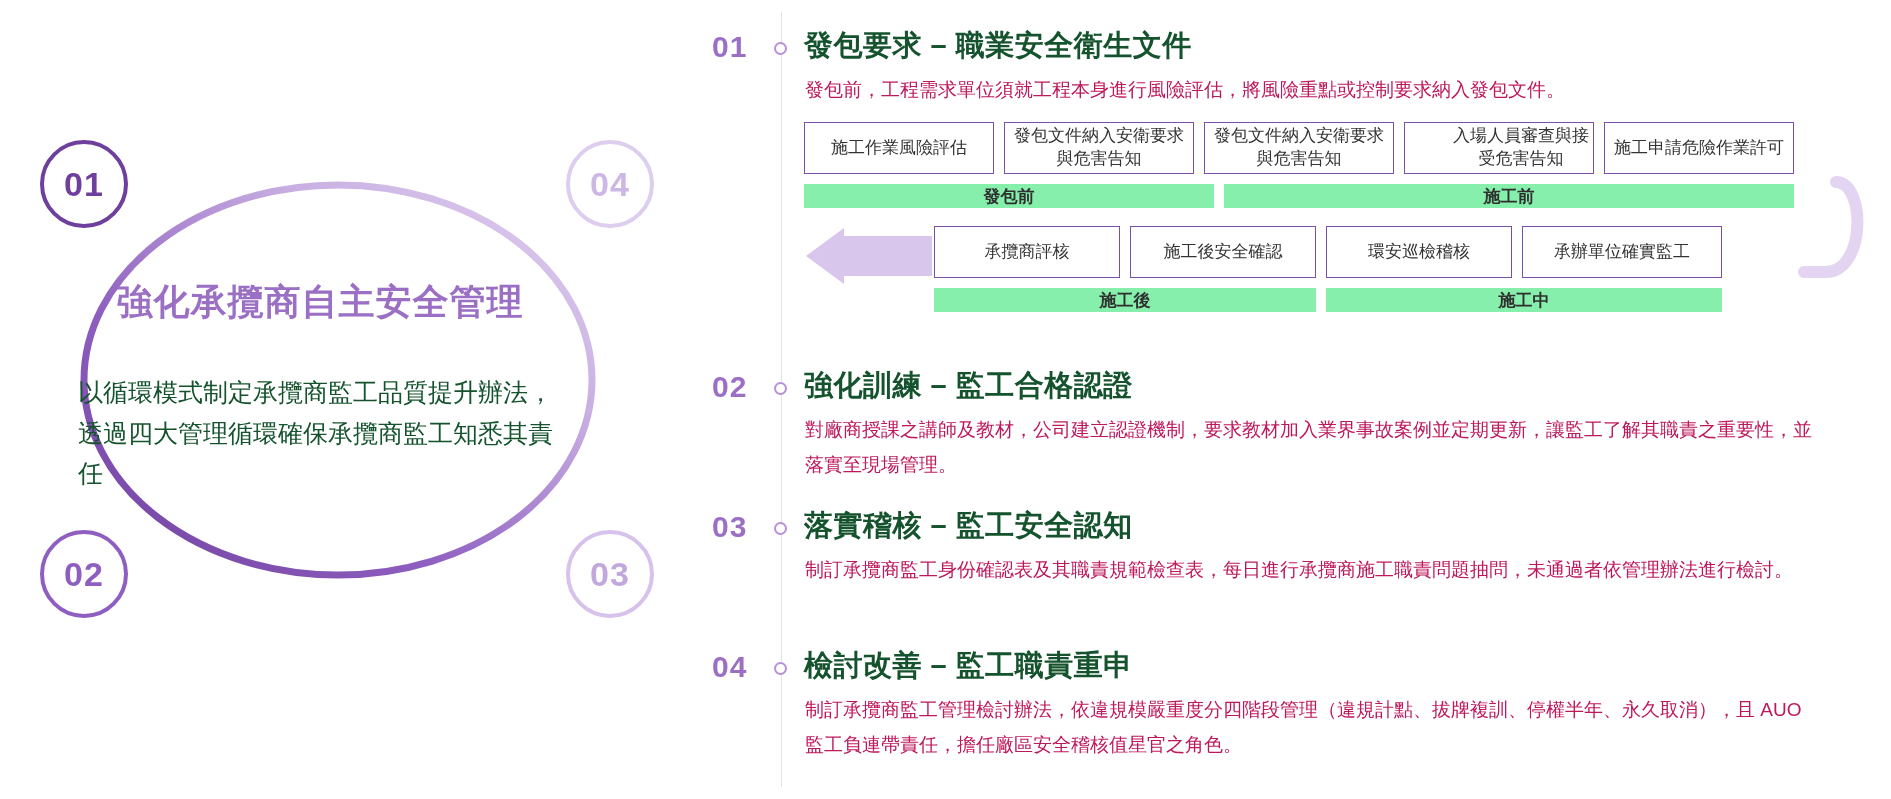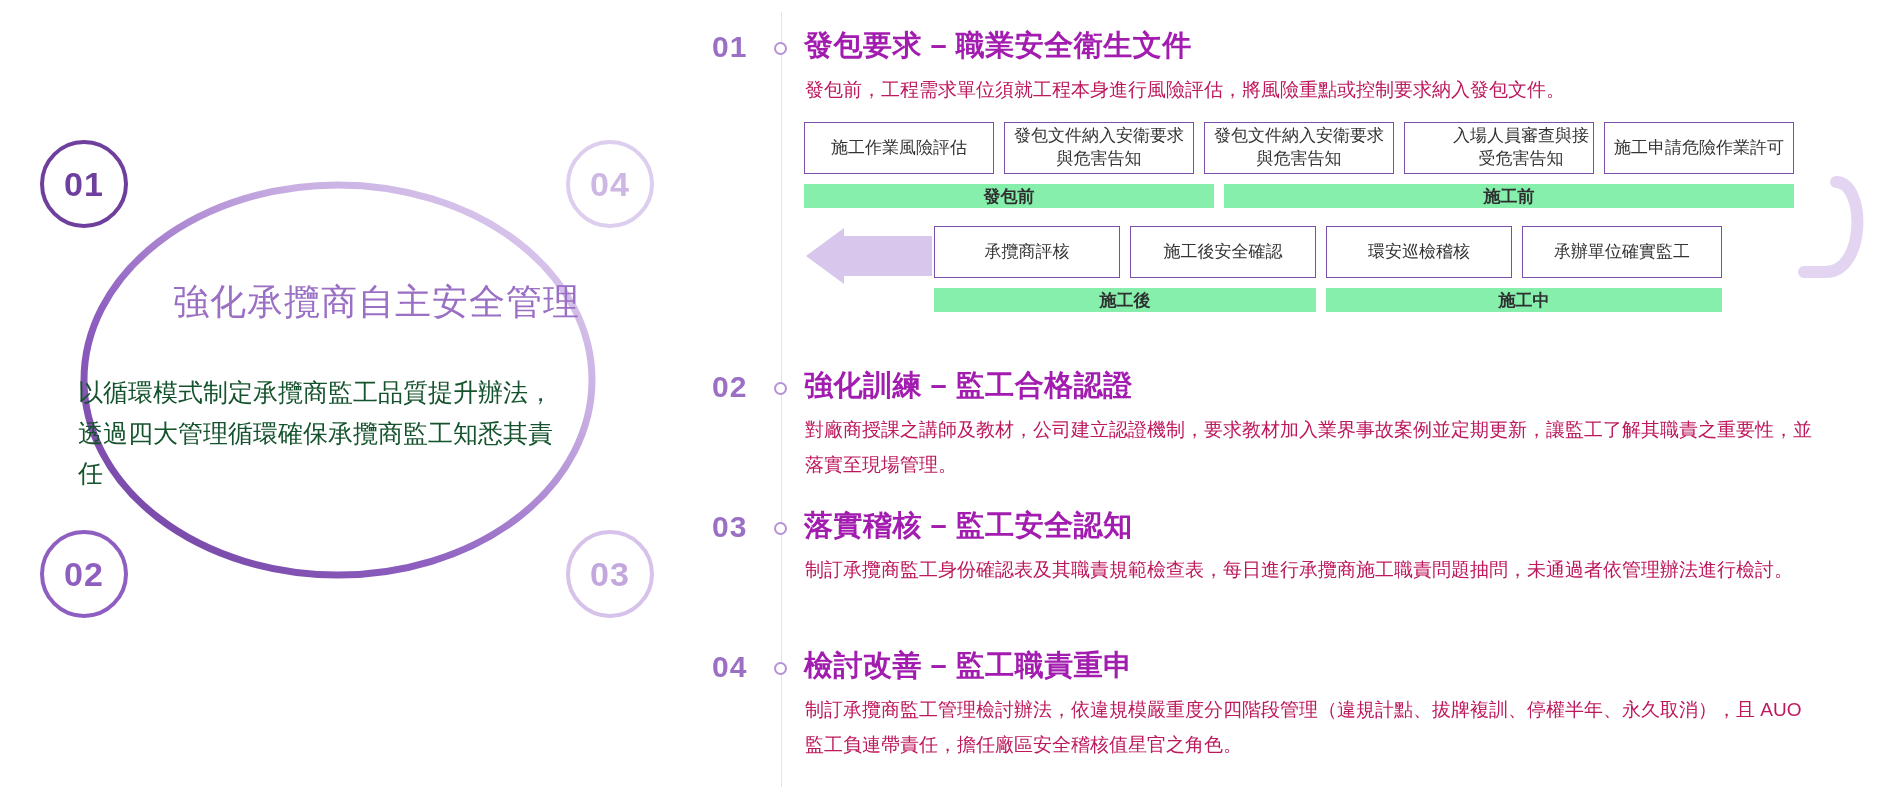--- a/index.html
+++ b/index.html
@@ -28,22 +28,22 @@
     font-size: 34px; font-weight: bold;
     letter-spacing: 1px;
   }
   .node.n01 { left: 22px;  top: 120px; border: 4px solid #6f3f9e; color: #6f3f9e; }
   .node.n02 { left: 22px;  top: 510px; border: 4px solid #8e5fc0; color: #8e5fc0; }
   .node.n03 { left: 548px; top: 510px; border: 4px solid #d6c2ea; color: #c3a8de; }
   .node.n04 { left: 548px; top: 120px; border: 4px solid #ddcdef; color: #cdb8e5; }
 
   .center-title {
     position: absolute; left: 60px; top: 278px; width: 520px;
-    text-align: right;
-    font-size: 36px; font-weight: normal; color: #9a6fc4;
+    text-align: center;
+    font-size: 36px; font-weight: bold; color: #9a6fc4;
     letter-spacing: 1px;
   }
   .center-body {
     position: absolute; left: 78px; top: 372px; width: 486px;
     text-align: left;
     font-size: 25px; line-height: 1.62; color: #14532d;
   }
 
   
   .right { position: absolute; left: 700px; top: 0; width: 1191px; height: 799px; }
@@ -54,21 +54,21 @@
     position: absolute; left: 12px; top: 0;
     font-size: 30px; font-weight: bold; color: #9a6fc4; letter-spacing: 1px;
   }
   .item .bullet {
     position: absolute; left: 74px; top: 12px;
     width: 13px; height: 13px; border-radius: 50%;
     border: 2px solid #b890d8; background: #ffffff;
   }
   .item .headline {
     position: absolute; left: 104px; top: -4px;
-    font-size: 29px; font-weight: bold; color: #a21caf; letter-spacing: 0.5px;
+    font-size: 29px; font-weight: bold; color: #14532d; letter-spacing: 0.5px;
     white-space: nowrap;
   }
   .item .desc {
     position: absolute; left: 105px; top: 42px; width: 1020px;
     font-size: 19px; line-height: 1.85; color: #be185d;
   }
 
   .i1 { top: 30px; }
   .i2 { top: 370px; }
   .i3 { top: 510px; }

